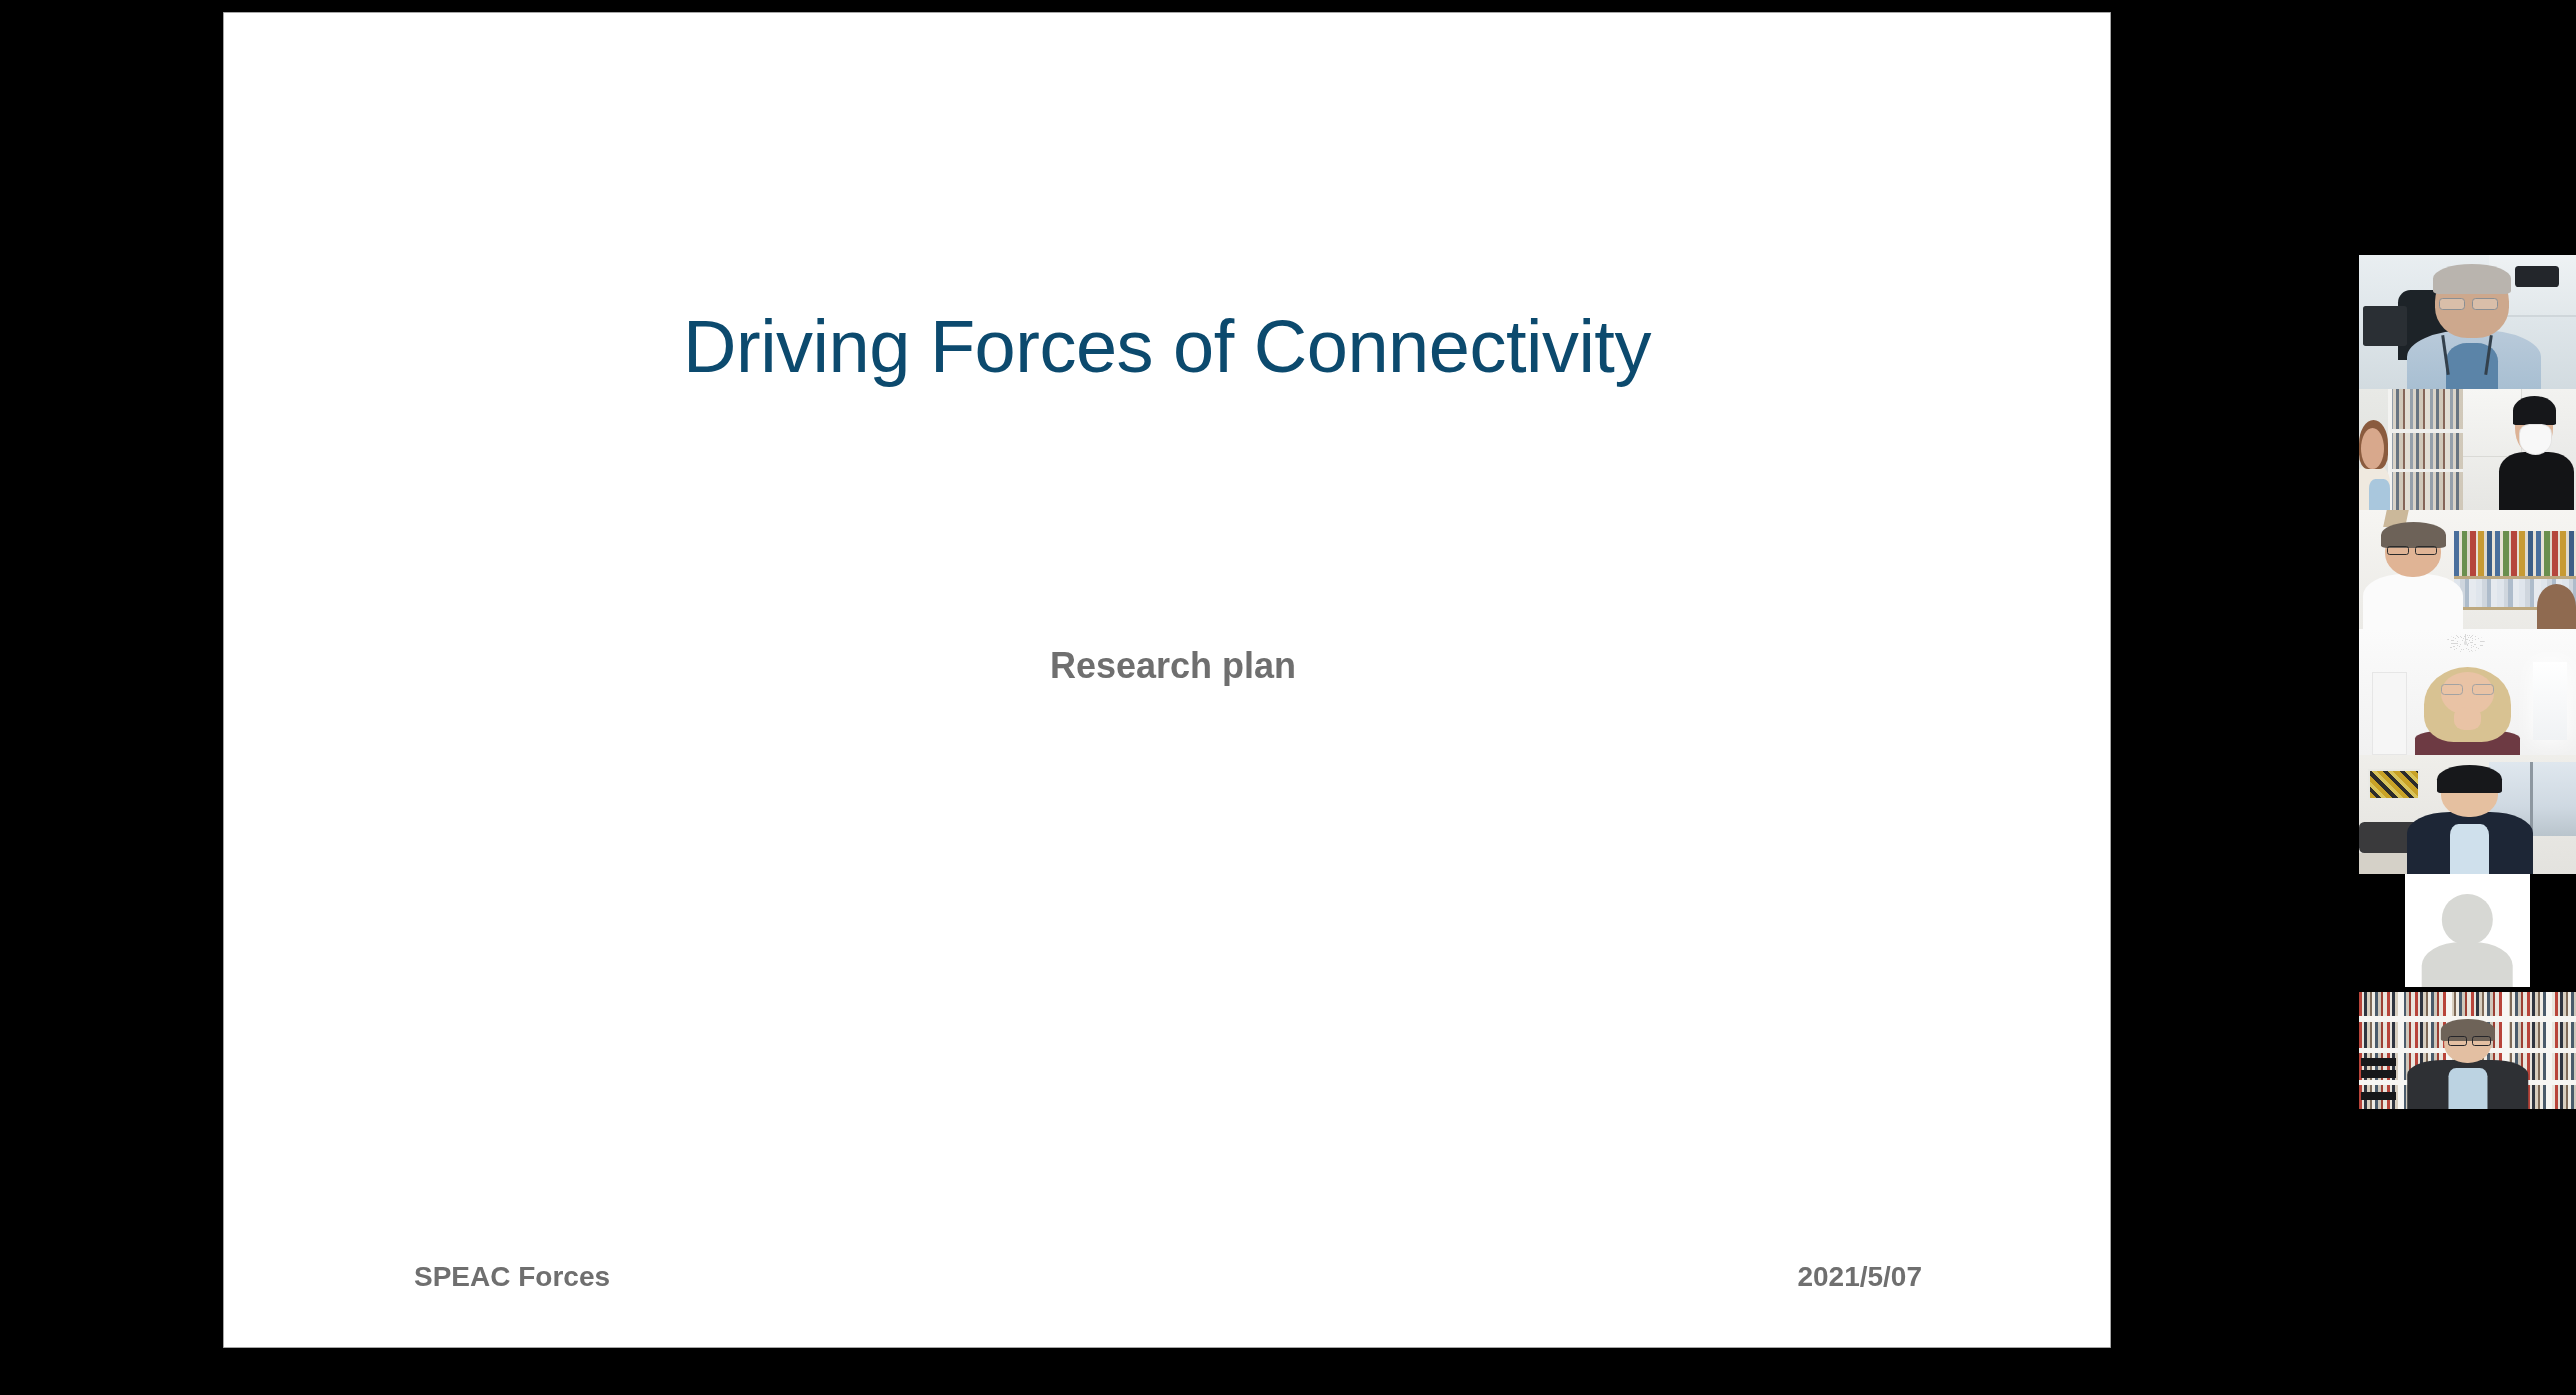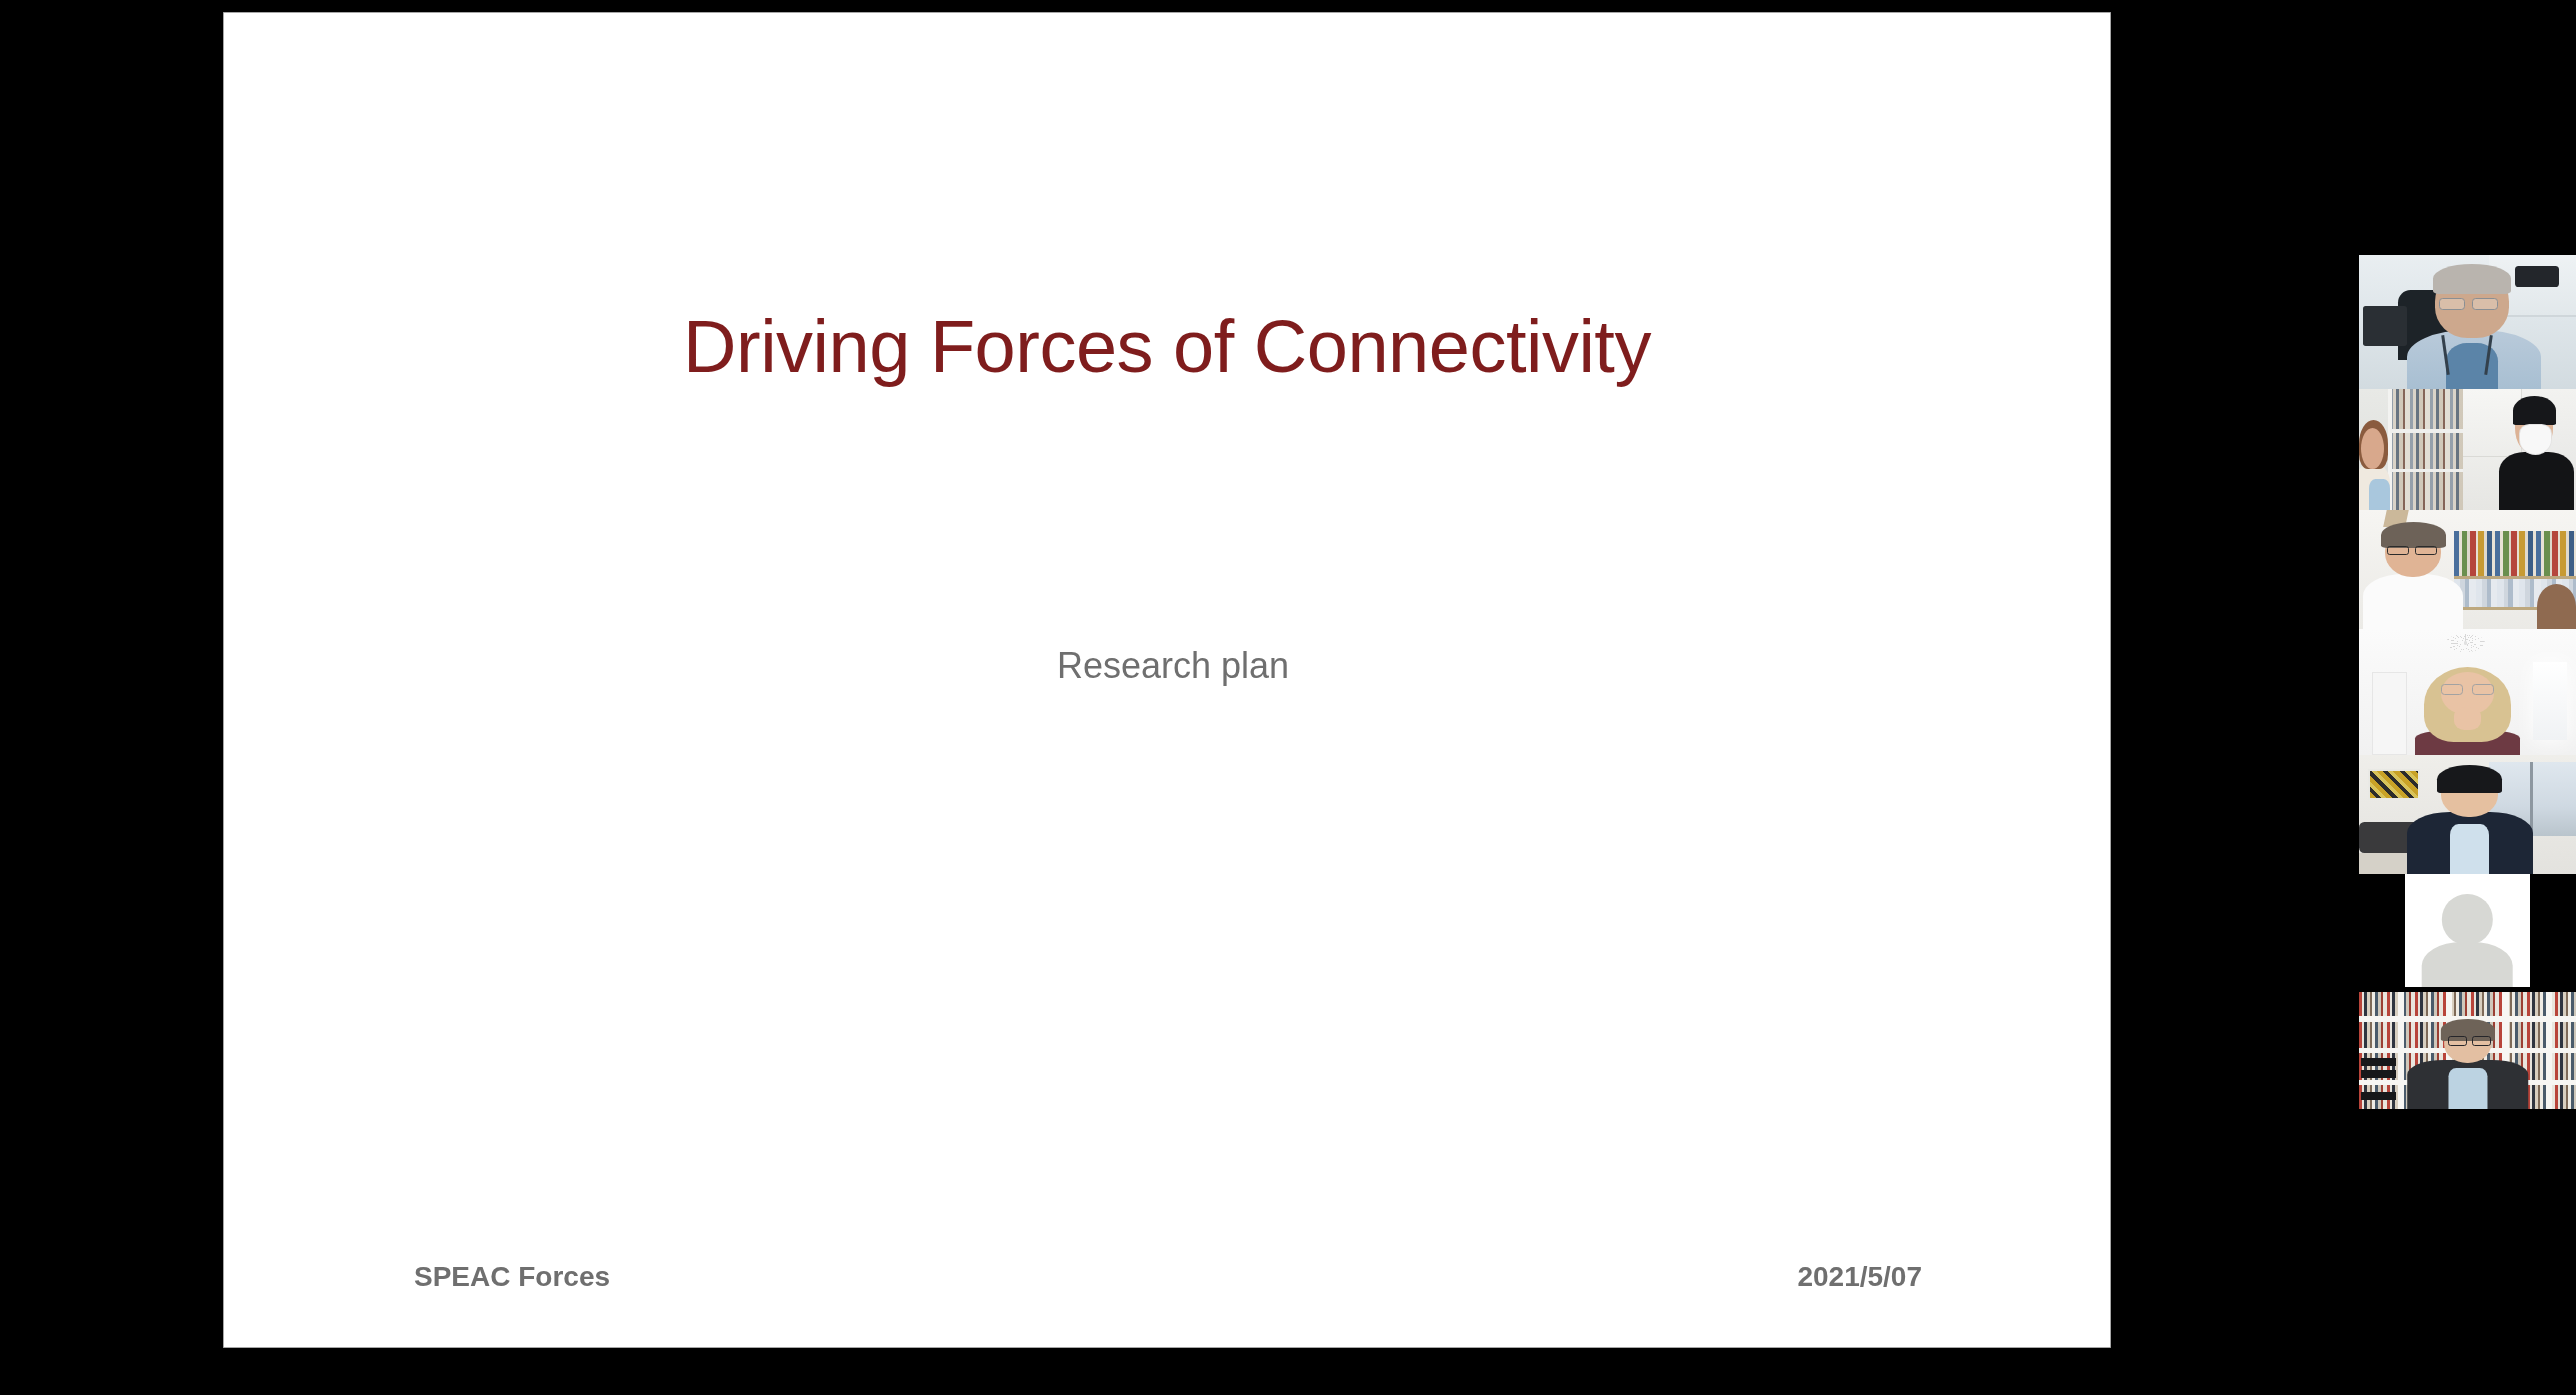--- a/index.html
+++ b/index.html
@@ -20,29 +20,29 @@
     background:#ffffff;
     box-shadow:0 0 0 0.9px #b9b9b9;
   }
   #slide-title {
     position:absolute;
     left:0; right:0; top:291px;
     text-align:center;
     font-size:74px;
     font-weight:400;
     letter-spacing:-0.5px;
-    color:#7f1d1d;
+    color:#0c4a6e;
     white-space:nowrap;
   }
   #slide-subtitle {
     position:absolute;
     left:12px; right:0; top:632px;
     text-align:center;
     font-size:36px;
-    font-weight:normal;
+    font-weight:bold;
     color:#6f6f6f;
     white-space:nowrap;
   }
   .author-line {
     position:absolute;
     left:0; right:0;
     text-align:center;
     font-size:38px;
     font-weight:400;
     color:#7b7b7b;

